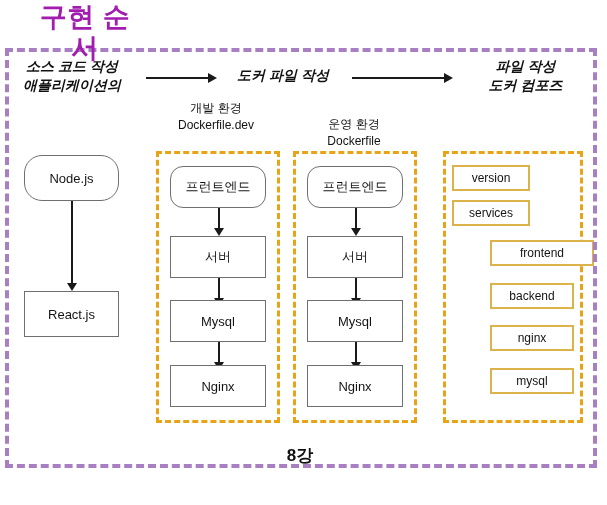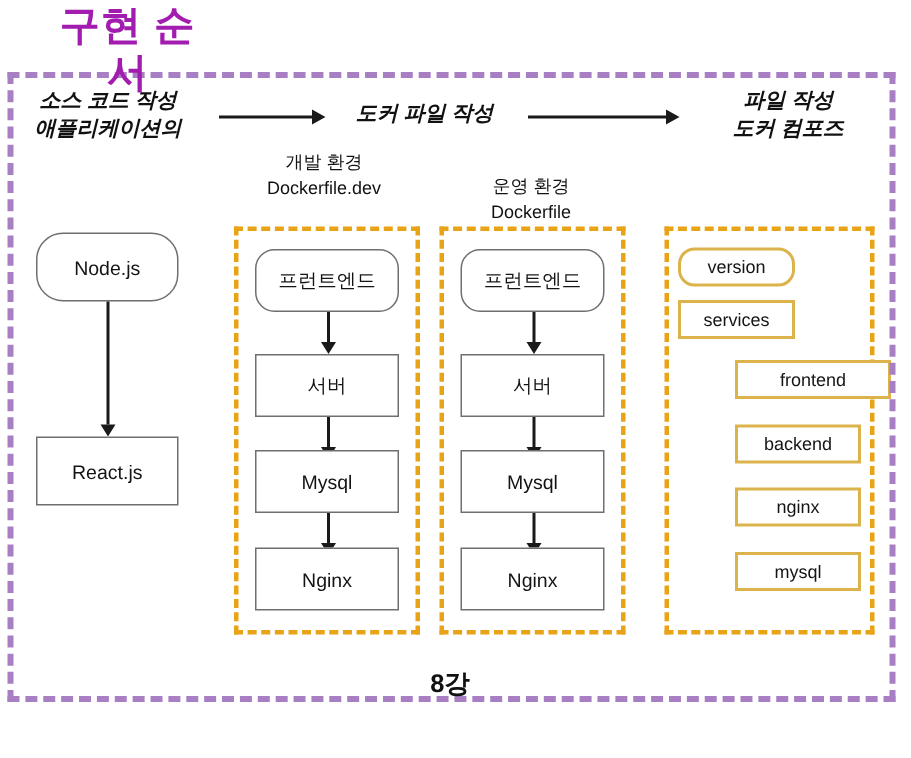--- a/index.html
+++ b/index.html
@@ -163,21 +163,21 @@
     border: 2px solid #dbb34a;
     background: #ffffff;
     box-sizing: border-box;
     display: flex;
     align-items: center;
     justify-content: center;
     font-size: 12px;
     color: #141414;
     height: 26px;
   }
-  #compose-version  { left: 452px; top: 165px; width: 78px; border-radius: 11px; }
+  #compose-version  { left: 452px; top: 165px; width: 78px; }
   #compose-services { left: 452px; top: 200px; width: 78px; }
   #compose-frontend { left: 490px; top: 240px; width: 104px; }
   #compose-backend  { left: 490px; top: 283px; width: 84px; }
   #compose-nginx    { left: 490px; top: 325px; width: 84px; }
   #compose-mysql    { left: 490px; top: 368px; width: 84px; }
 
   
   #footer-label {
     left: 240px;
     top: 444px;

